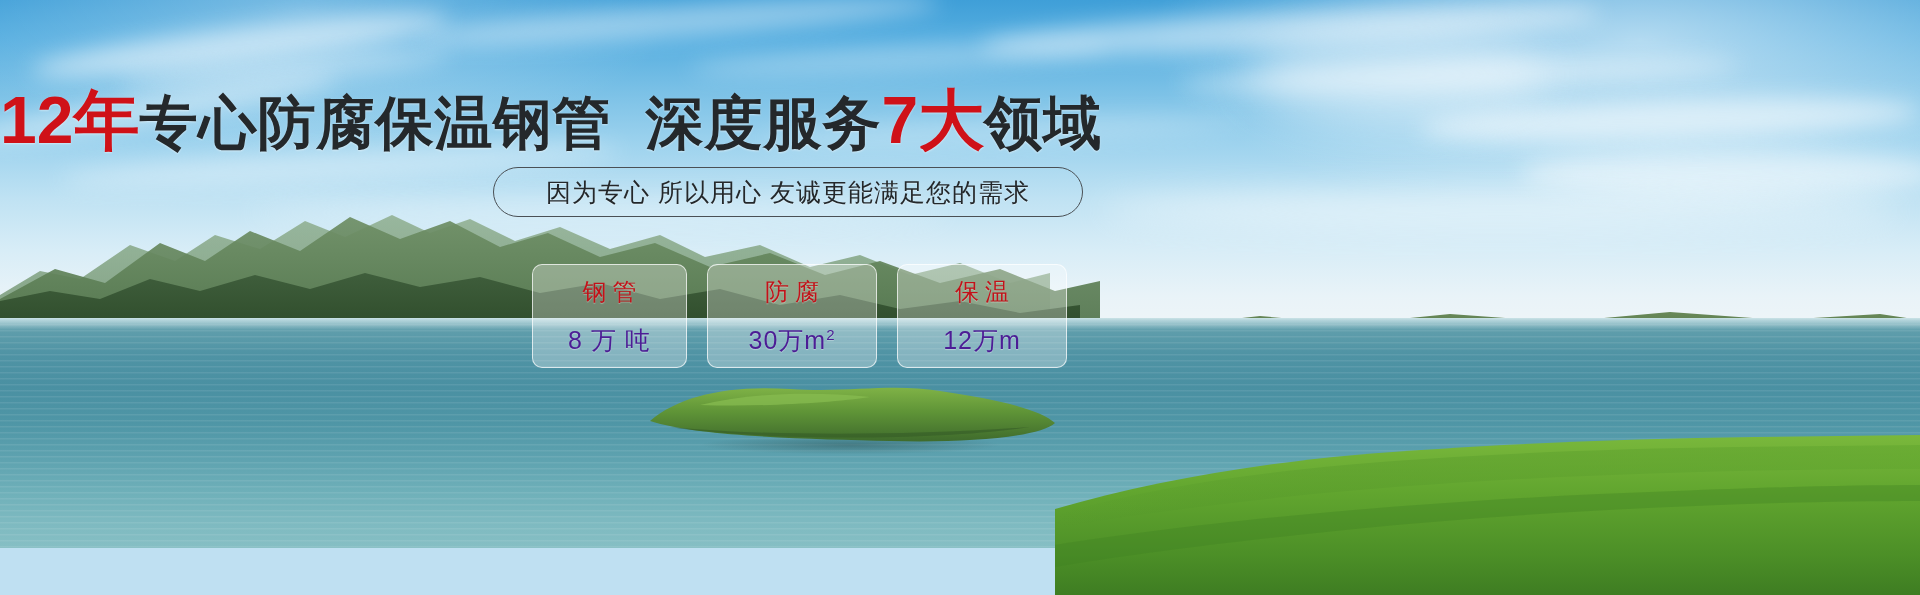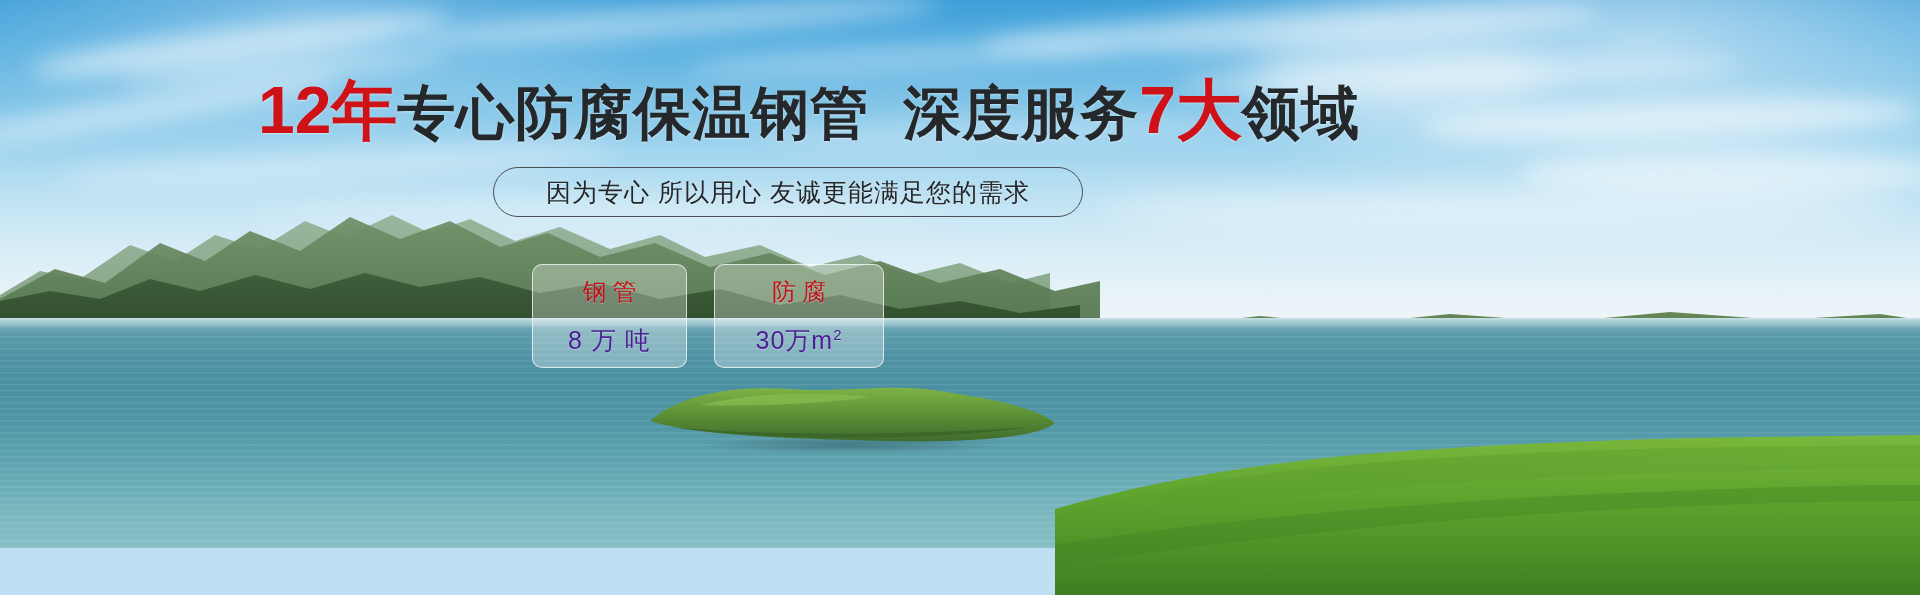--- a/index.html
+++ b/index.html
@@ -112,22 +112,21 @@
   .fg-grass{
     position:absolute;left:1055px;top:425px;width:865px;height:170px;
   }
   .fg-grass-blend{
     position:absolute;left:1030px;top:430px;width:200px;height:165px;
     background:linear-gradient(to right, rgba(95,160,170,0), rgba(110,180,90,.0));
   }
 
   
   .headline{
-    position:absolute;left:0;top:78px;width:1618px;
-    text-align:center;
+    position:absolute;left:0;top:88px;width:1618px;
     font-size:58px;
     font-weight:bold;
     letter-spacing:1px;
     line-height:64px;
     color:#24282b;
     white-space:nowrap;
     text-shadow:0 1px 2px rgba(255,255,255,.45);
   }
   .headline .hl-red{color:#cf1118;}
   .headline .hl-num{
@@ -150,21 +149,21 @@
     color:#24282b;
     letter-spacing:1px;
     white-space:nowrap;
     text-shadow:0 1px 1px rgba(255,255,255,.4);
   }
 
   
   .stats{
     position:absolute;left:532px;top:264px;
     display:flex;
-    gap:15px;
+    gap:8px;
   }
   .stat-card{
     width:155px;height:104px;
     border-radius:10px;
     border:1px solid rgba(255,255,255,.70);
     background:rgba(255,255,255,.30);
     display:flex;flex-direction:column;align-items:center;justify-content:center;
     box-sizing:border-box;
   }
   .stat-card.wide{width:170px;margin-left:12px;}
@@ -325,16 +324,20 @@
     <div class="stat-card">
       <span class="stat-label">钢管</span>
       <span class="stat-value"><span>8 万 吨</span></span>
     </div>
 
     <div class="stat-card wide">
       <span class="stat-label">防腐</span>
       <span class="stat-value"><span>30万m</span><sup>2</sup></span>
     </div>
 
+    <div class="stat-card wide">
+      <span class="stat-label">保温</span>
+      <span class="stat-value"><span>12万m</span></span>
+    </div>
 
   </div>
 
 </div>
 
 </body></html>

